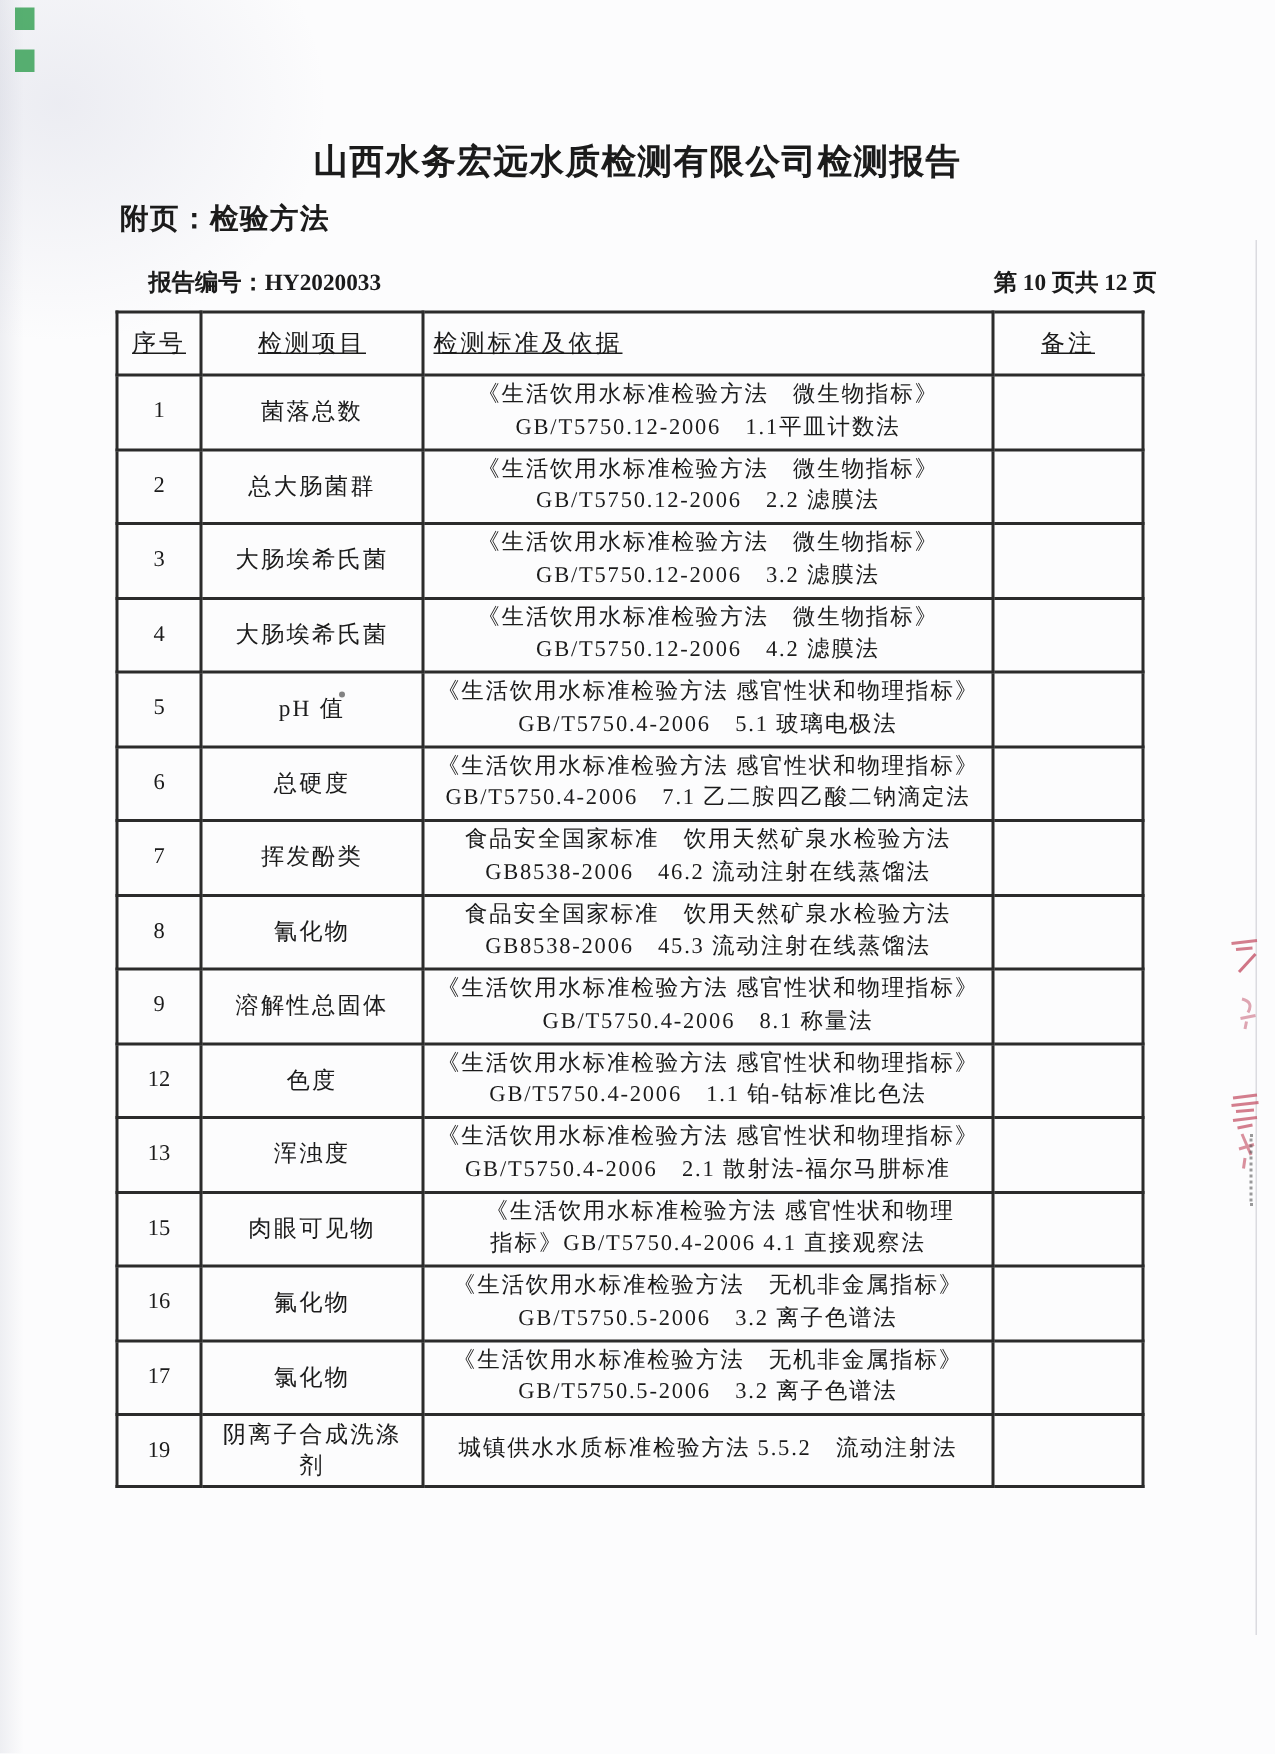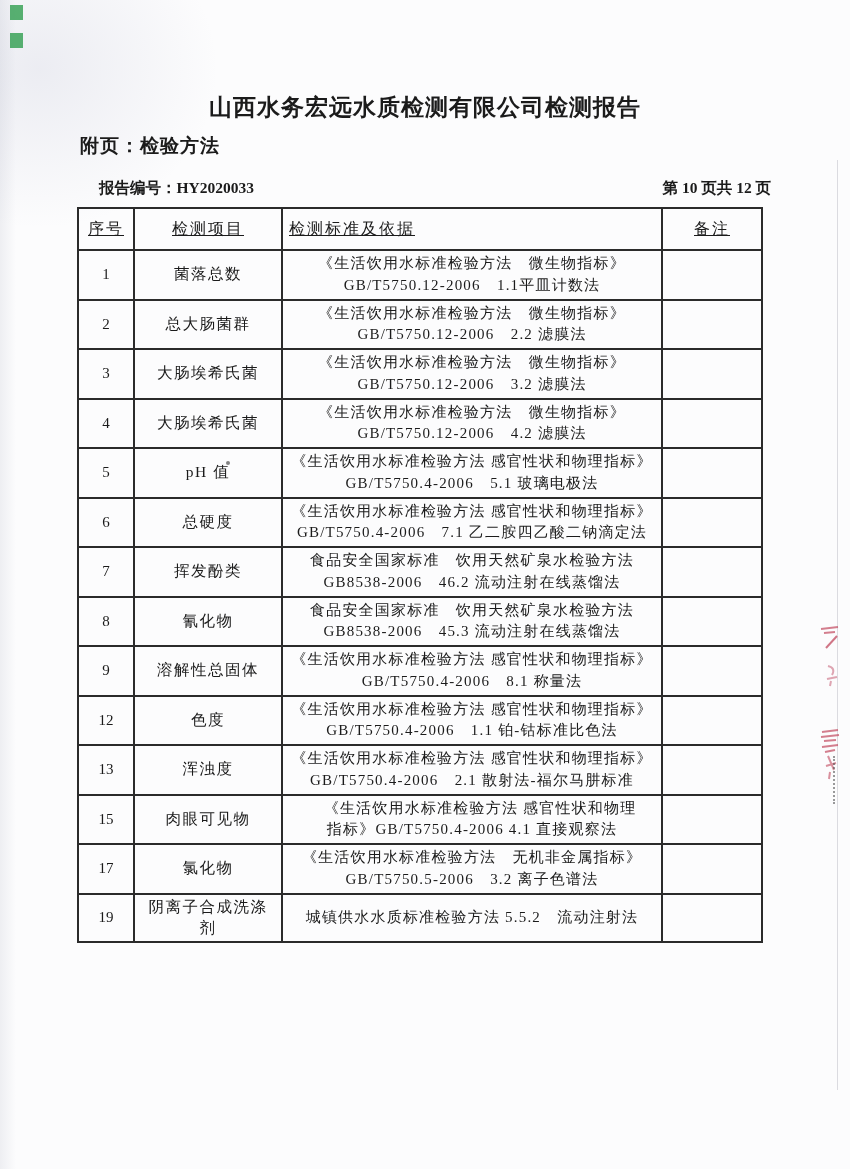--- a/index.html
+++ b/index.html
@@ -186,20 +186,27 @@
           <td class="remark"></td>
         </tr>
         <tr>
           <td class="no">15</td>
           <td class="item">肉眼可见物</td>
           <td class="standard">　《生活饮用水标准检验方法 感官性状和物理
 指标》GB/T5750.4-2006 4.1 直接观察法</td>
           <td class="remark"></td>
         </tr>
         <tr>
+          <td class="no">16</td>
+          <td class="item">氟化物</td>
+          <td class="standard">《生活饮用水标准检验方法　无机非金属指标》
+GB/T5750.5-2006　3.2 离子色谱法</td>
+          <td class="remark"></td>
+        </tr>
+        <tr>
           <td class="no">17</td>
           <td class="item">氯化物</td>
           <td class="standard">《生活饮用水标准检验方法　无机非金属指标》
 GB/T5750.5-2006　3.2 离子色谱法</td>
           <td class="remark"></td>
         </tr>
         <tr>
           <td class="no">19</td>
           <td class="item">阴离子合成洗涤剂</td>
           <td class="standard">城镇供水水质标准检验方法 5.5.2　流动注射法</td>

